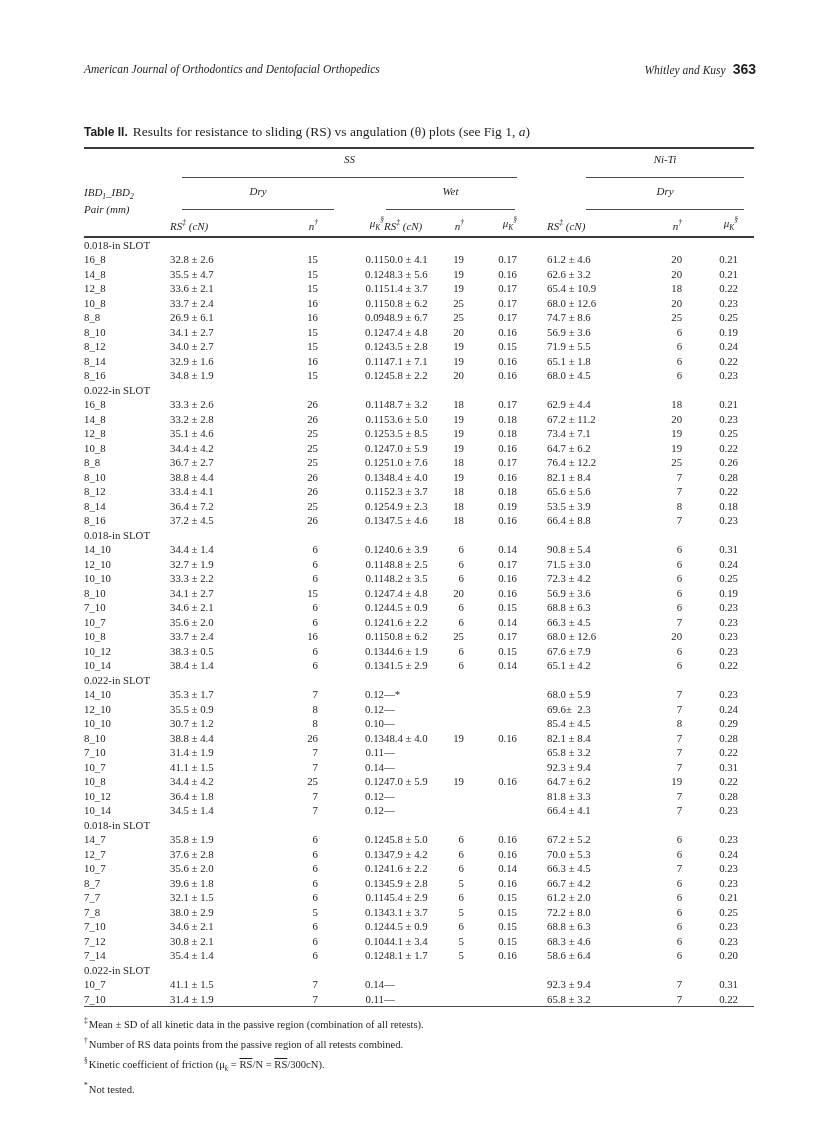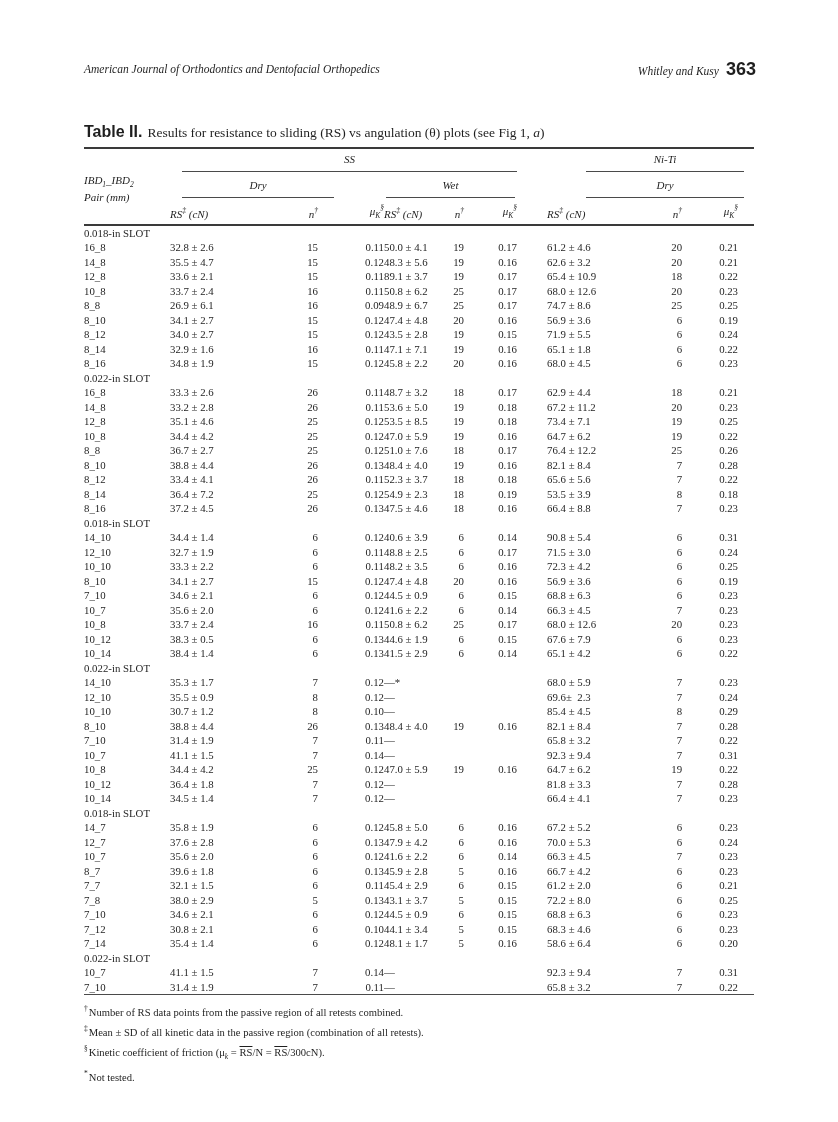--- a/index.html
+++ b/index.html
@@ -11,47 +11,47 @@
 
   
   .running-head {
     position:absolute; top:62px; left:84px; width:672px;
     display:flex; justify-content:space-between; align-items:flex-start;
     font-size:11.5px; line-height:14px;
   }
   .rh-left { font-style:italic;text-align:right; }
   .rh-right { font-style:italic; white-space:nowrap; }
   .rh-page {
-    font-style:normal; font-weight:bold; font-size:18px;
+    font-style:normal; font-weight:bold; font-size:14px;
     font-family:"Liberation Sans", sans-serif; margin-left:7px;
   }
 
   
   .table-title {
     position:absolute; top:123px; left:84px; width:672px;
     font-size:13.5px; line-height:17px;
   }
   .table-label {
-    font-family:"Liberation Sans", sans-serif; font-weight:bold; font-size:16px;
+    font-family:"Liberation Sans", sans-serif; font-weight:bold; font-size:12px;
     margin-right:5px;
   }
 
   
   .table-wrap { position:absolute; top:147px; left:84px; width:670px; }
   table {
     width:670px; table-layout:fixed; border-collapse:collapse;
     font-size:10.8px; color:#1f1f1f;
   }
   table { border-top:2.4px solid #3a3a3a; }
   thead { border-bottom:2.2px solid #3a3a3a; }
   tbody { border-bottom:1.4px solid #4a4a4a; }
   th { font-weight:normal; font-size:11px; vertical-align:bottom; padding:0; }
   td { padding:0; line-height:14.5px; white-space:pre; overflow:hidden; }
 
-  .grule { border-bottom:1.3px solid #4a4a4a; padding:4px 0 6px 0; text-align:center; font-style:italic; }
+  .grule { border-bottom:1.3px solid #4a4a4a; padding:4px 0 12px 0; text-align:center; font-style:italic; }
   .grule-ss   { margin:0 0 0 12px; }
   .grule-niti { margin:0 10px 0 69px; }
   .grule-dry1 { margin:0 50px 0 12px; }
   .grule-wet  { margin:0 2px; }
   .grule-dry2 { margin:0 10px 0 69px; }
   th.sub { padding-top:3px; }
   th.colh { font-style:italic; padding:5px 0 4px 0;margin-top:8px; }
   th.colh.rs { text-align:left; }
   th.colh.num { text-align:right; }
   th.colh.mu { text-align:right; }
@@ -170,21 +170,21 @@
             <td class="mu">0.16</td>
             <td class="rs3">62.6 ± 3.2</td>
             <td class="num">20</td>
             <td class="mu3">0.21</td>
           </tr>
           <tr>
             <td class="pair">12_8</td>
             <td class="rs">33.6 ± 2.1</td>
             <td class="num">15</td>
             <td class="mu">0.11</td>
-            <td class="rs">89.1 ± 3.7</td>
+            <td class="rs">51.4 ± 3.7</td>
             <td class="num">19</td>
             <td class="mu">0.17</td>
             <td class="rs3">65.4 ± 10.9</td>
             <td class="num">18</td>
             <td class="mu3">0.22</td>
           </tr>
           <tr>
             <td class="pair">10_8</td>
             <td class="rs">33.7 ± 2.4</td>
             <td class="num">16</td>
@@ -724,20 +724,20 @@
             <td class="num"></td>
             <td class="mu"></td>
             <td class="rs3">65.8 ± 3.2</td>
             <td class="num">7</td>
             <td class="mu3">0.22</td>
           </tr>
         </tbody>
     </table>
 
     <div class="footnotes">
+        <div><sup>‡</sup><span>Mean ± SD of all kinetic data in the passive region (combination of all retests).</span></div>
         <div><sup>†</sup><span>Number of RS data points from the passive region of all retests combined.</span></div>
-        <div><sup>‡</sup><span>Mean ± SD of all kinetic data in the passive region (combination of all retests).</span></div>
         <div><sup>§</sup><span>Kinetic coefficient of friction (μ</span><sub class="it">k</sub><span> = </span><span class="ov">RS</span><span>/N = </span><span class="ov">RS</span><span>/300cN).</span></div>
         <div><sup>*</sup><span>Not tested.</span></div>
       </div>
   </div>
 
 </div>
 
 </body></html>

